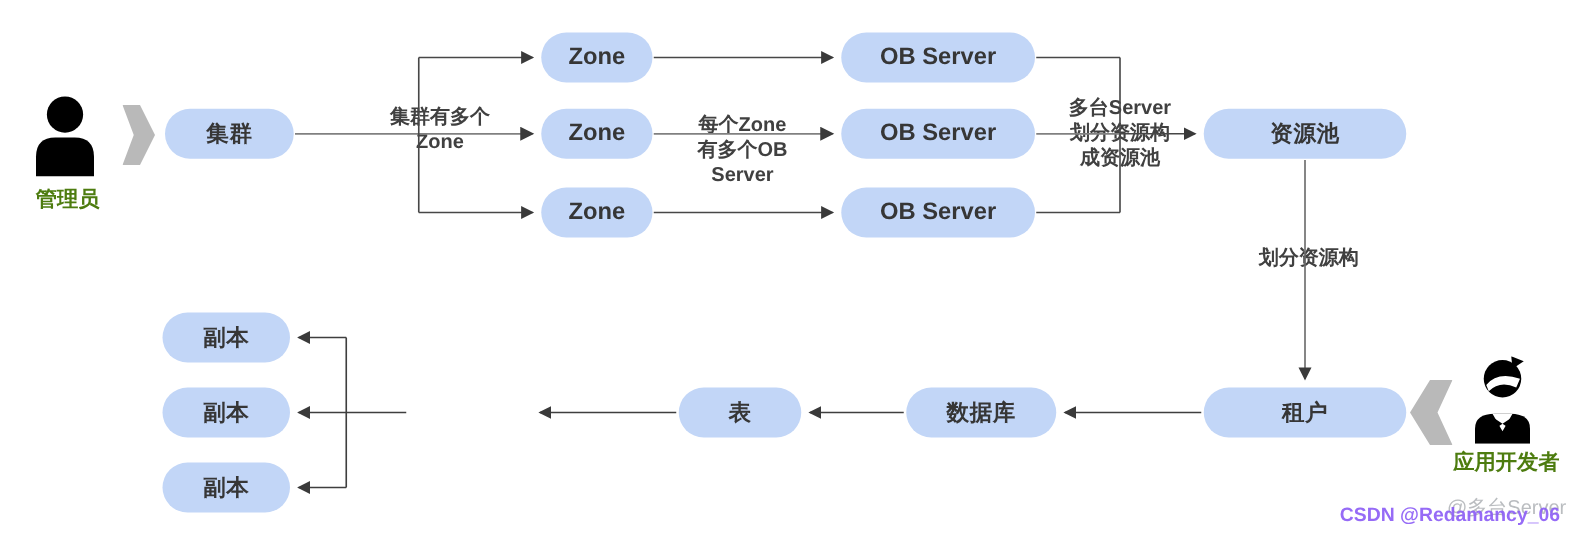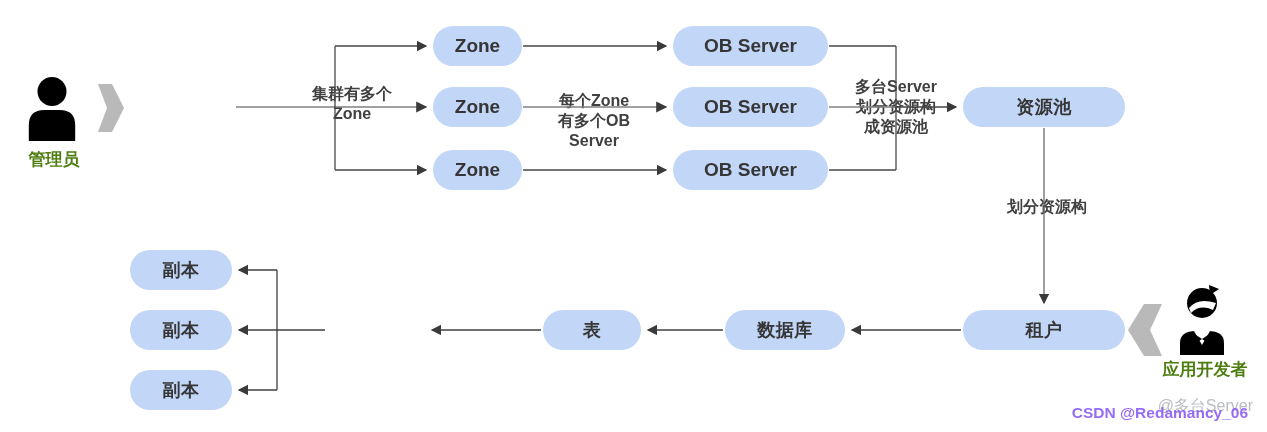--- a/index.html
+++ b/index.html
@@ -60,20 +60,21 @@
       <path d="M20 50 L26 54 L20 58 Z" fill="#000"></path>
       <path d="M32 50 L26 54 L32 58 Z" fill="#000"></path>
     </svg>
   </div>
   <div class="actor-label" style="left:1150px;top:358px;width:110px">应用开发者</div>
 
   <svg class="block-arrow" style="left:1128px;top:304px" width="34" height="52" viewBox="0 0 34 52">
     <polygon points="34,0 16,0 0,26 16,52 34,52 22,26" fill="#b9b9b9"></polygon>
   </svg>
 
+  <div class="pill" style="left:132px;top:87px;width:103px">集群</div>
 
   <div class="pill latin" style="left:433px;top:26px;width:89px">Zone</div>
   <div class="pill latin" style="left:433px;top:87px;width:89px">Zone</div>
   <div class="pill latin" style="left:433px;top:150px;width:89px">Zone</div>
 
   <div class="pill latin" style="left:673px;top:26px;width:155px">OB Server</div>
   <div class="pill latin" style="left:673px;top:87px;width:155px">OB Server</div>
   <div class="pill latin" style="left:673px;top:150px;width:155px">OB Server</div>
 
   <div class="pill" style="left:963px;top:87px;width:162px">资源池</div>

